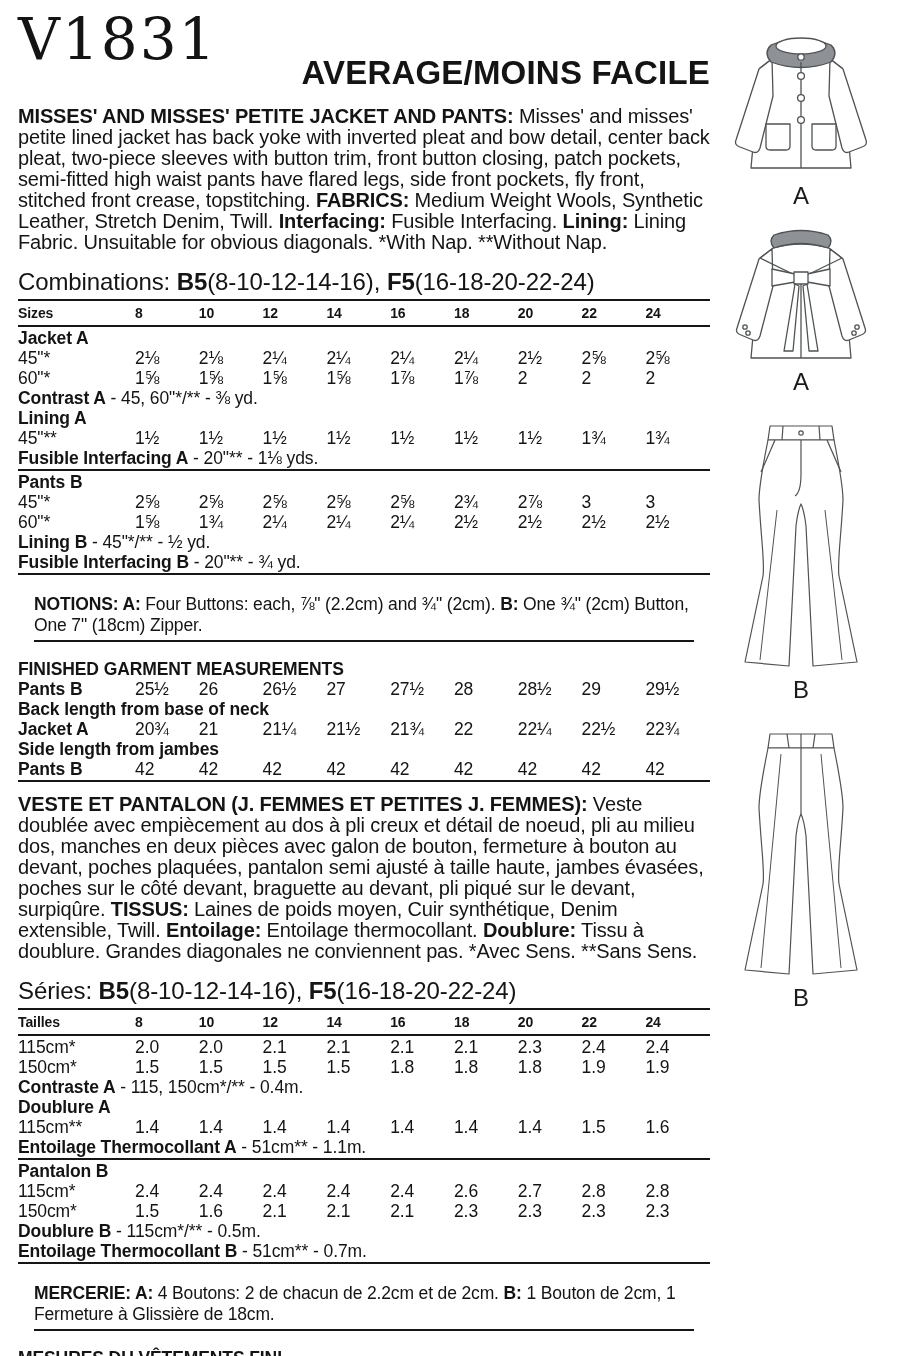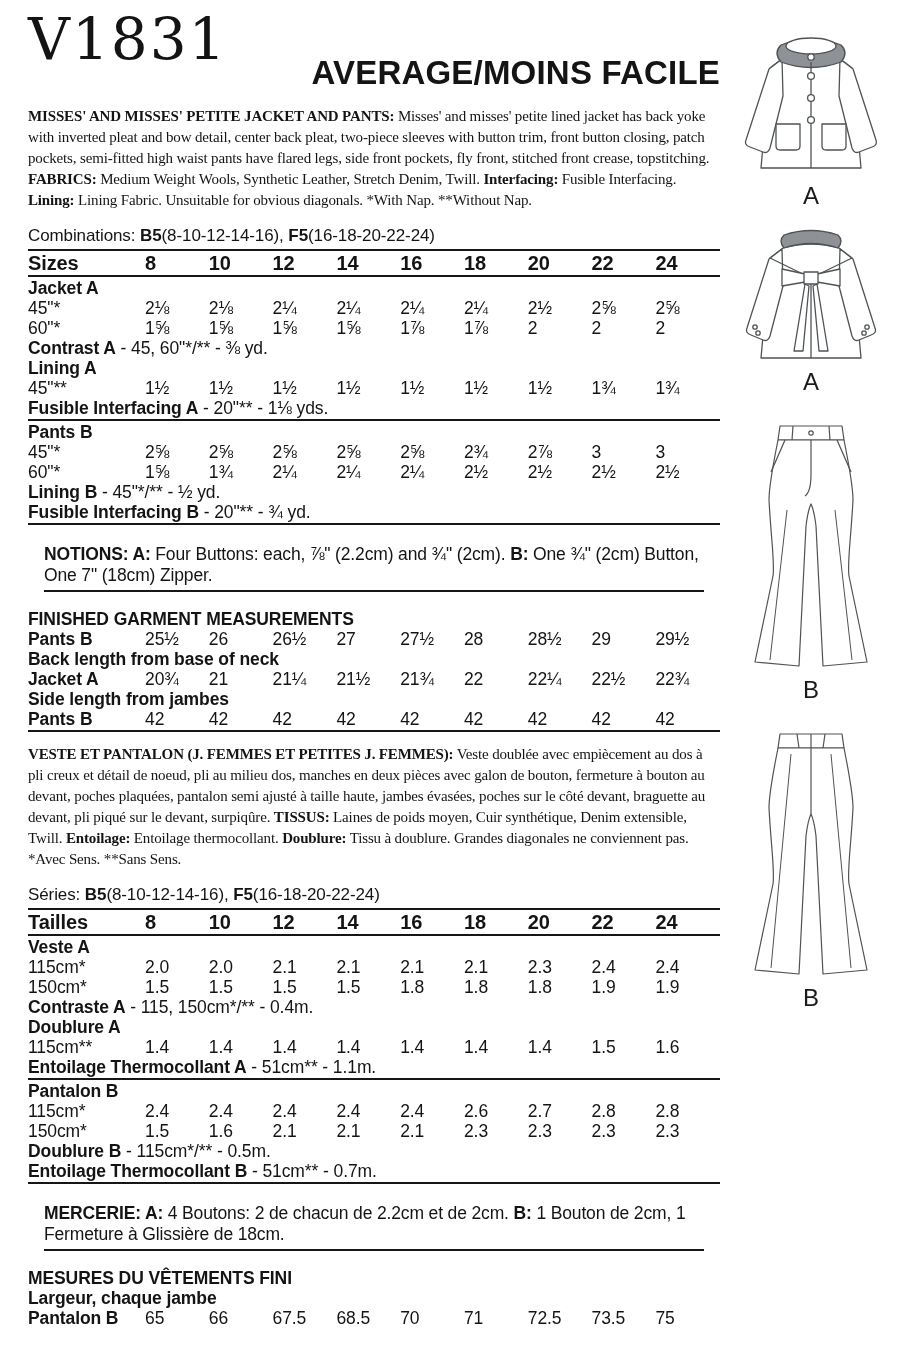--- a/index.html
+++ b/index.html
@@ -1,38 +1,39 @@
 <!DOCTYPE html>
 <html><head>
 <meta charset="utf-8">
 <style>
   html,body { margin:0; padding:0; background:#ffffff; }
   .page {
     position:relative; width:884px; height:1356px; box-sizing:border-box;
     background:#fff; color:#141414; overflow:hidden;
     display:flex; padding:12px 0 0 28px;
     font-family:"Liberation Sans","DejaVu Sans",sans-serif;
+    justify-content:center;
   }
   .main { width:692px; flex:none; }
 
   .header-row { display:flex; align-items:flex-end; height:82px; }
   .pattern-number {
     font-family:"DejaVu Serif", serif; font-weight:500;
     font-size:58px; line-height:0.95; margin:0; letter-spacing:2px;
     align-self:flex-start;
   }
   .difficulty { margin-left:auto; font-size:33px; letter-spacing:0.2px; padding-bottom:2px; white-space:nowrap;font-weight:bold; }
 
-  p.desc { font-size:15px; line-height:21px; margin:12px 0 0; letter-spacing:-0.15px;font-family:Liberation Serif, serif; }
-  p.lead-line { font-size:17px; margin:15px 0 3px; letter-spacing:-0.1px; }
+  p.desc { font-size:20px; line-height:21px; margin:12px 0 0; letter-spacing:-0.15px; }
+  p.lead-line { font-size:24px; margin:15px 0 3px; letter-spacing:-0.1px; }
   .b { font-weight:bold; }
 
   .table { font-size:17.5px; letter-spacing:-0.1px; }
   .trow { display:grid; grid-template-columns:117px repeat(9, 63.8px); line-height:20px; }
-  .theader { border-top:2px solid #161616; border-bottom:2.5px solid #161616; padding:2px 0; font-size:20px; }
+  .theader { border-top:2px solid #161616; border-bottom:2.5px solid #161616; padding:2px 0; font-size:14px; }
   .tsection { border-bottom:2px solid #161616; padding:1px 0 1px; }
   .table.no-rule .tsection:last-child { border-bottom:none; }
   .cell { white-space:nowrap; overflow:visible; }
   .cell.full { grid-column:1 / -1; }
 
   p.note-par {
     font-size:17.5px; line-height:21px; margin:16px; padding:3px 0 4px;
     border-bottom:2px solid #161616; letter-spacing:-0.15px;
   }
 
@@ -224,23 +225,20 @@
           <div class="cell b">10</div>
           <div class="cell b">12</div>
           <div class="cell b">14</div>
           <div class="cell b">16</div>
           <div class="cell b">18</div>
           <div class="cell b">20</div>
           <div class="cell b">22</div>
           <div class="cell b">24</div>
         </div>
         <div class="tsection">
-          <div class="trow">
-            <div class="cell full b">Veste A</div>
-          </div>
           <div class="trow">
             <div class="cell">115cm*</div>
             <div class="cell">2.0</div>
             <div class="cell">2.0</div>
             <div class="cell">2.1</div>
             <div class="cell">2.1</div>
             <div class="cell">2.1</div>
             <div class="cell">2.1</div>
             <div class="cell">2.3</div>
             <div class="cell">2.4</div>

